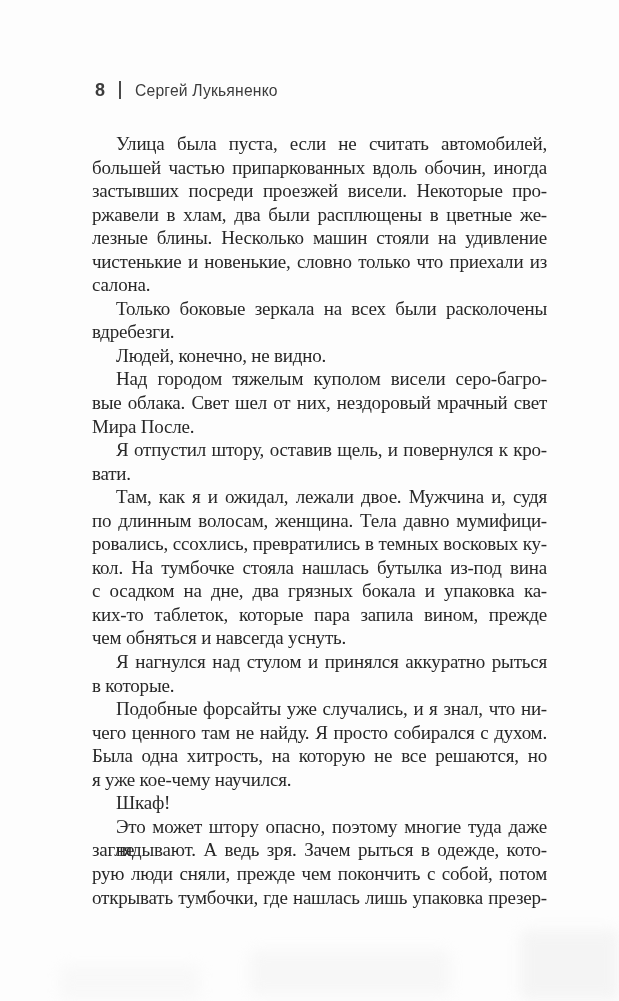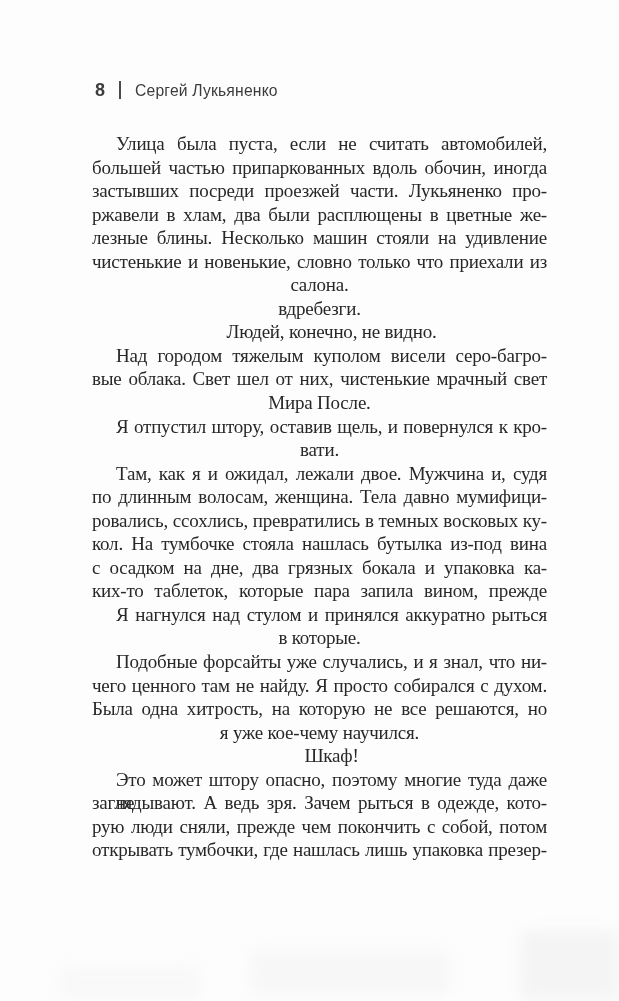--- a/index.html
+++ b/index.html
@@ -55,21 +55,20 @@
     font-size: 19px;
     line-height: 23.56px;
     letter-spacing: -0.2px;
     color: #282828;
   }
   .para { margin: 0; }
   .line {
     height: 23.56px;
     white-space: normal;
     overflow: visible;
-    text-align: center;
   }
   .line.just {
     text-align: justify;
     text-align-last: justify;
   }
   .line.indent {
     padding-left: 24px;
   }
   
   .showthrough { position: absolute; inset: 0; pointer-events: none; }
@@ -92,48 +91,50 @@
   <header class="running-head">
     <span class="pagenum">8</span>
     <span class="head-rule"></span>
     <span class="author">Сергей Лукьяненко</span>
   </header>
 
   <main class="text-block">
       <div class="para">
         <div class="line indent just">Улица была пуста, если не считать автомобилей,</div>
         <div class="line just">большей частью припаркованных вдоль обочин, иногда</div>
-        <div class="line just">застывших посреди проезжей части. Лукьяненко про-</div>
+        <div class="line just">застывших посреди проезжей висели. Некоторые про-</div>
         <div class="line just">ржавели в хлам, два были расплющены в цветные же-</div>
         <div class="line just">лезные блины. Несколько машин стояли на удивление</div>
         <div class="line just">чистенькие и новенькие, словно только что приехали из</div>
         <div class="line">салона.</div>
       </div>
       <div class="para">
+        <div class="line indent just">Только боковые зеркала на всех были расколочены</div>
         <div class="line">вдребезги.</div>
       </div>
       <div class="para">
         <div class="line indent">Людей, конечно, не видно.</div>
       </div>
       <div class="para">
         <div class="line indent just">Над городом тяжелым куполом висели серо-багро-</div>
-        <div class="line just">вые облака. Свет шел от них, чистенькие мрачный свет</div>
+        <div class="line just">вые облака. Свет шел от них, нездоровый мрачный свет</div>
         <div class="line">Мира После.</div>
       </div>
       <div class="para">
         <div class="line indent just">Я отпустил штору, оставив щель, и повернулся к кро-</div>
         <div class="line">вати.</div>
       </div>
       <div class="para">
         <div class="line indent just">Там, как я и ожидал, лежали двое. Мужчина и, судя</div>
         <div class="line just">по длинным волосам, женщина. Тела давно мумифици-</div>
         <div class="line just">ровались, ссохлись, превратились в темных восковых ку-</div>
         <div class="line just">кол. На тумбочке стояла нашлась бутылка из-под вина</div>
         <div class="line just">с осадком на дне, два грязных бокала и упаковка ка-</div>
         <div class="line just">ких-то таблеток, которые пара запила вином, прежде</div>
+        <div class="line">чем обняться и навсегда уснуть.</div>
       </div>
       <div class="para">
         <div class="line indent just">Я нагнулся над стулом и принялся аккуратно рыться</div>
         <div class="line">в которые.</div>
       </div>
       <div class="para">
         <div class="line indent just">Подобные форсайты уже случались, и я знал, что ни-</div>
         <div class="line just">чего ценного там не найду. Я просто собирался с духом.</div>
         <div class="line just">Была одна хитрость, на которую не все решаются, но</div>
         <div class="line">я уже кое-чему научился.</div>

